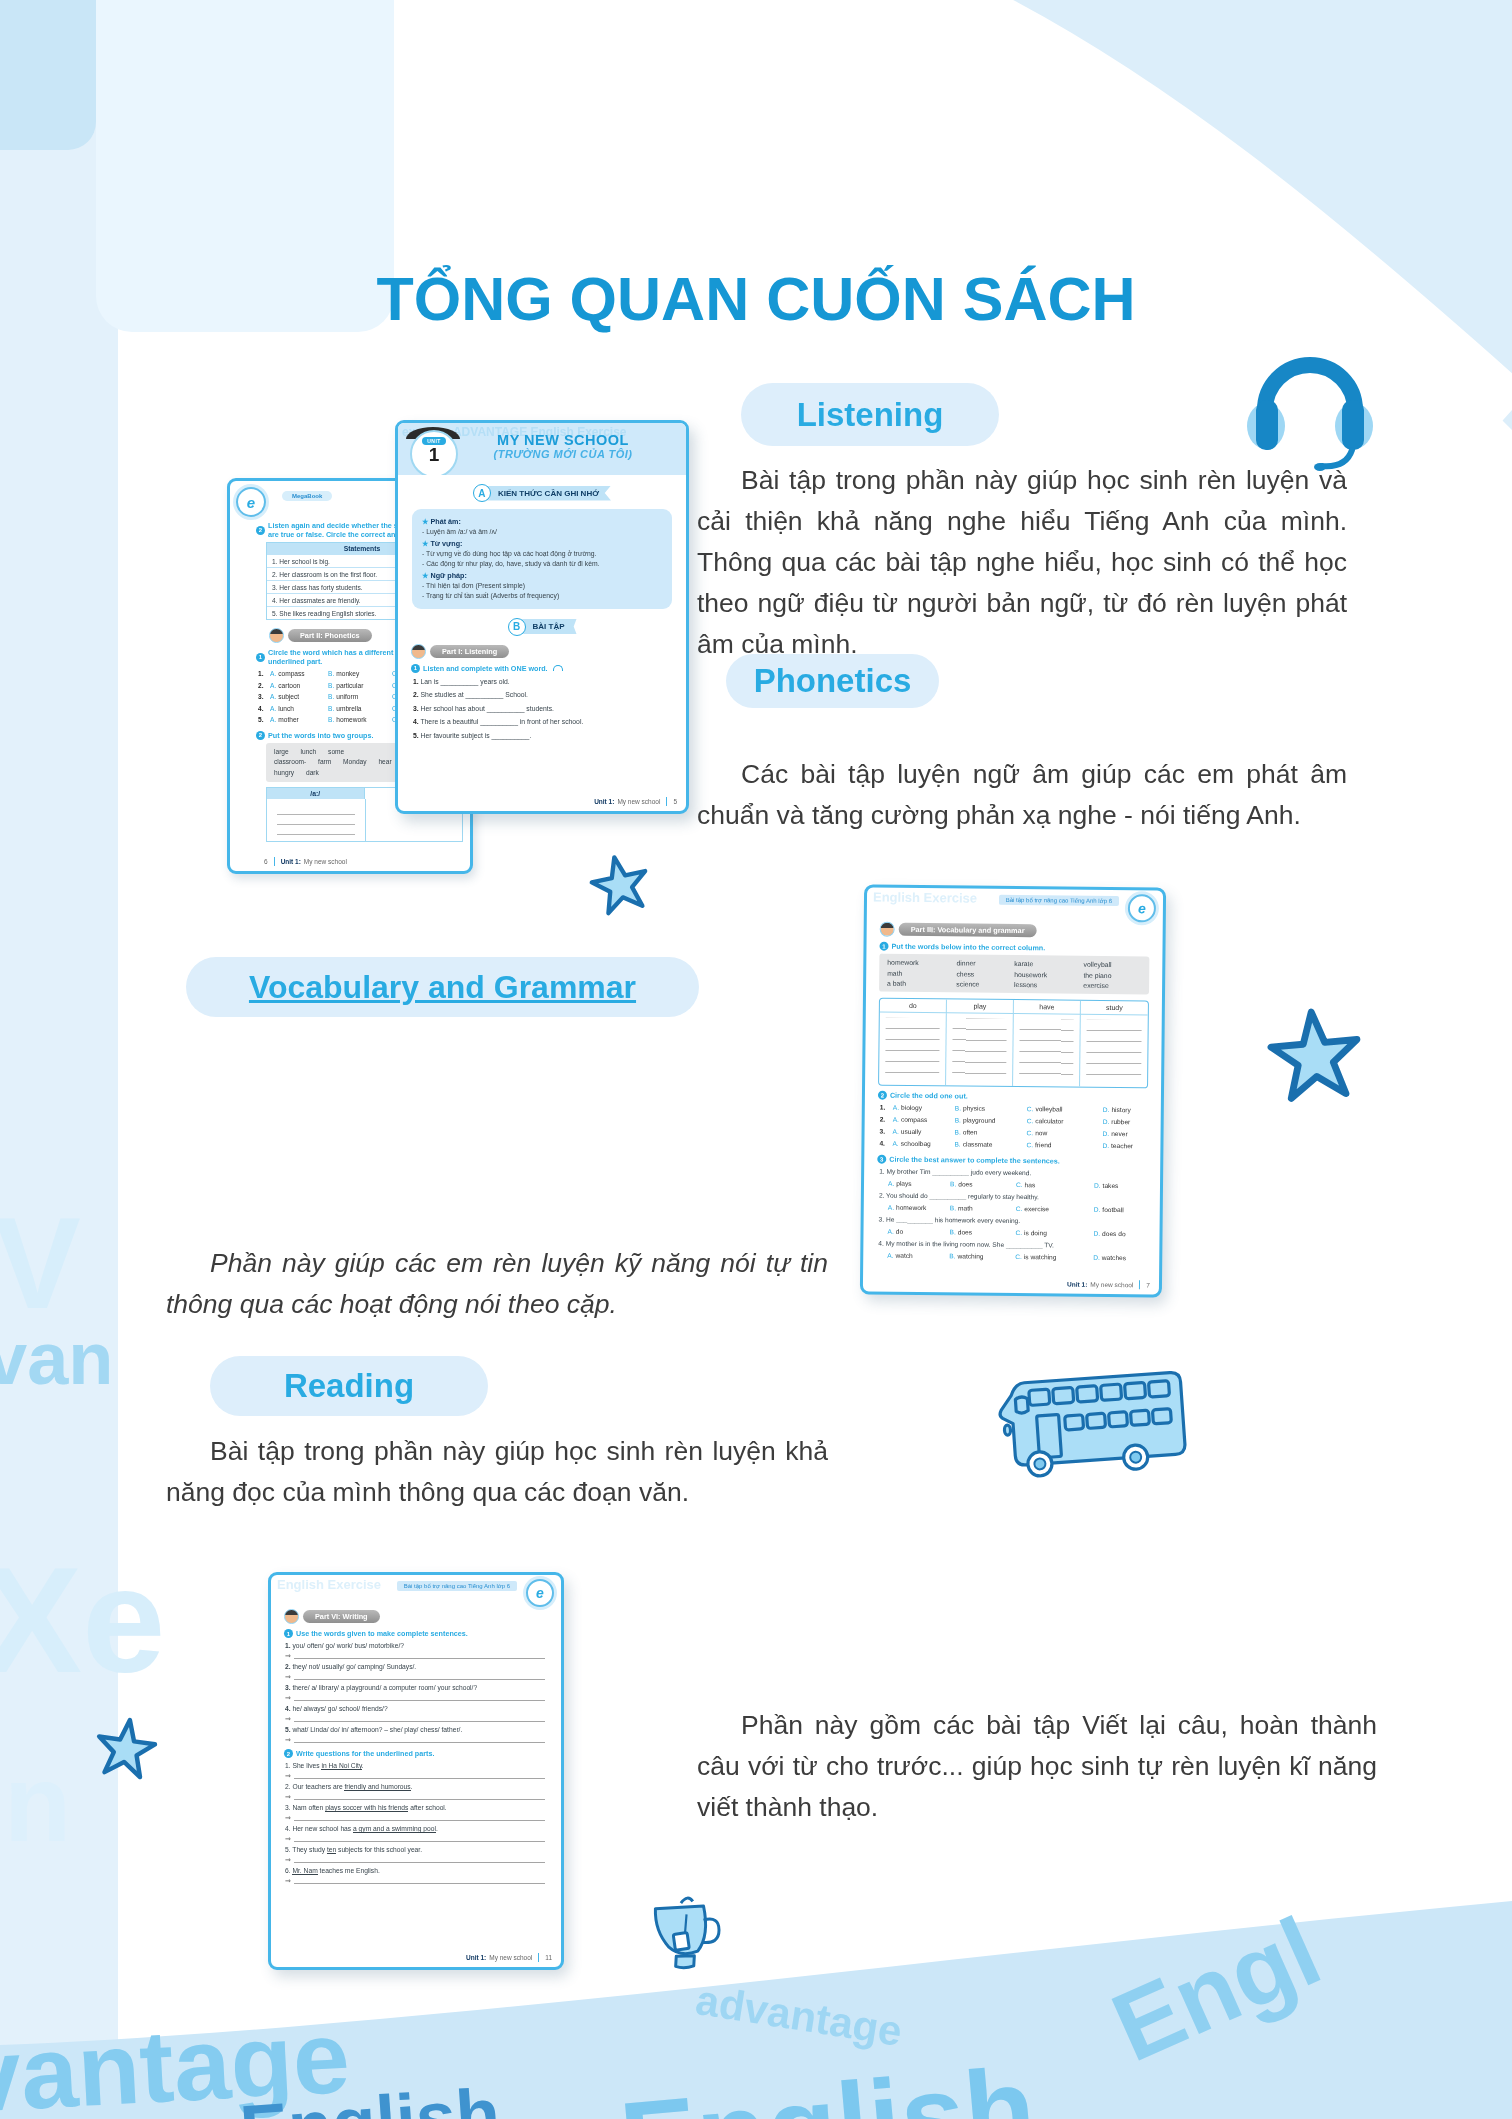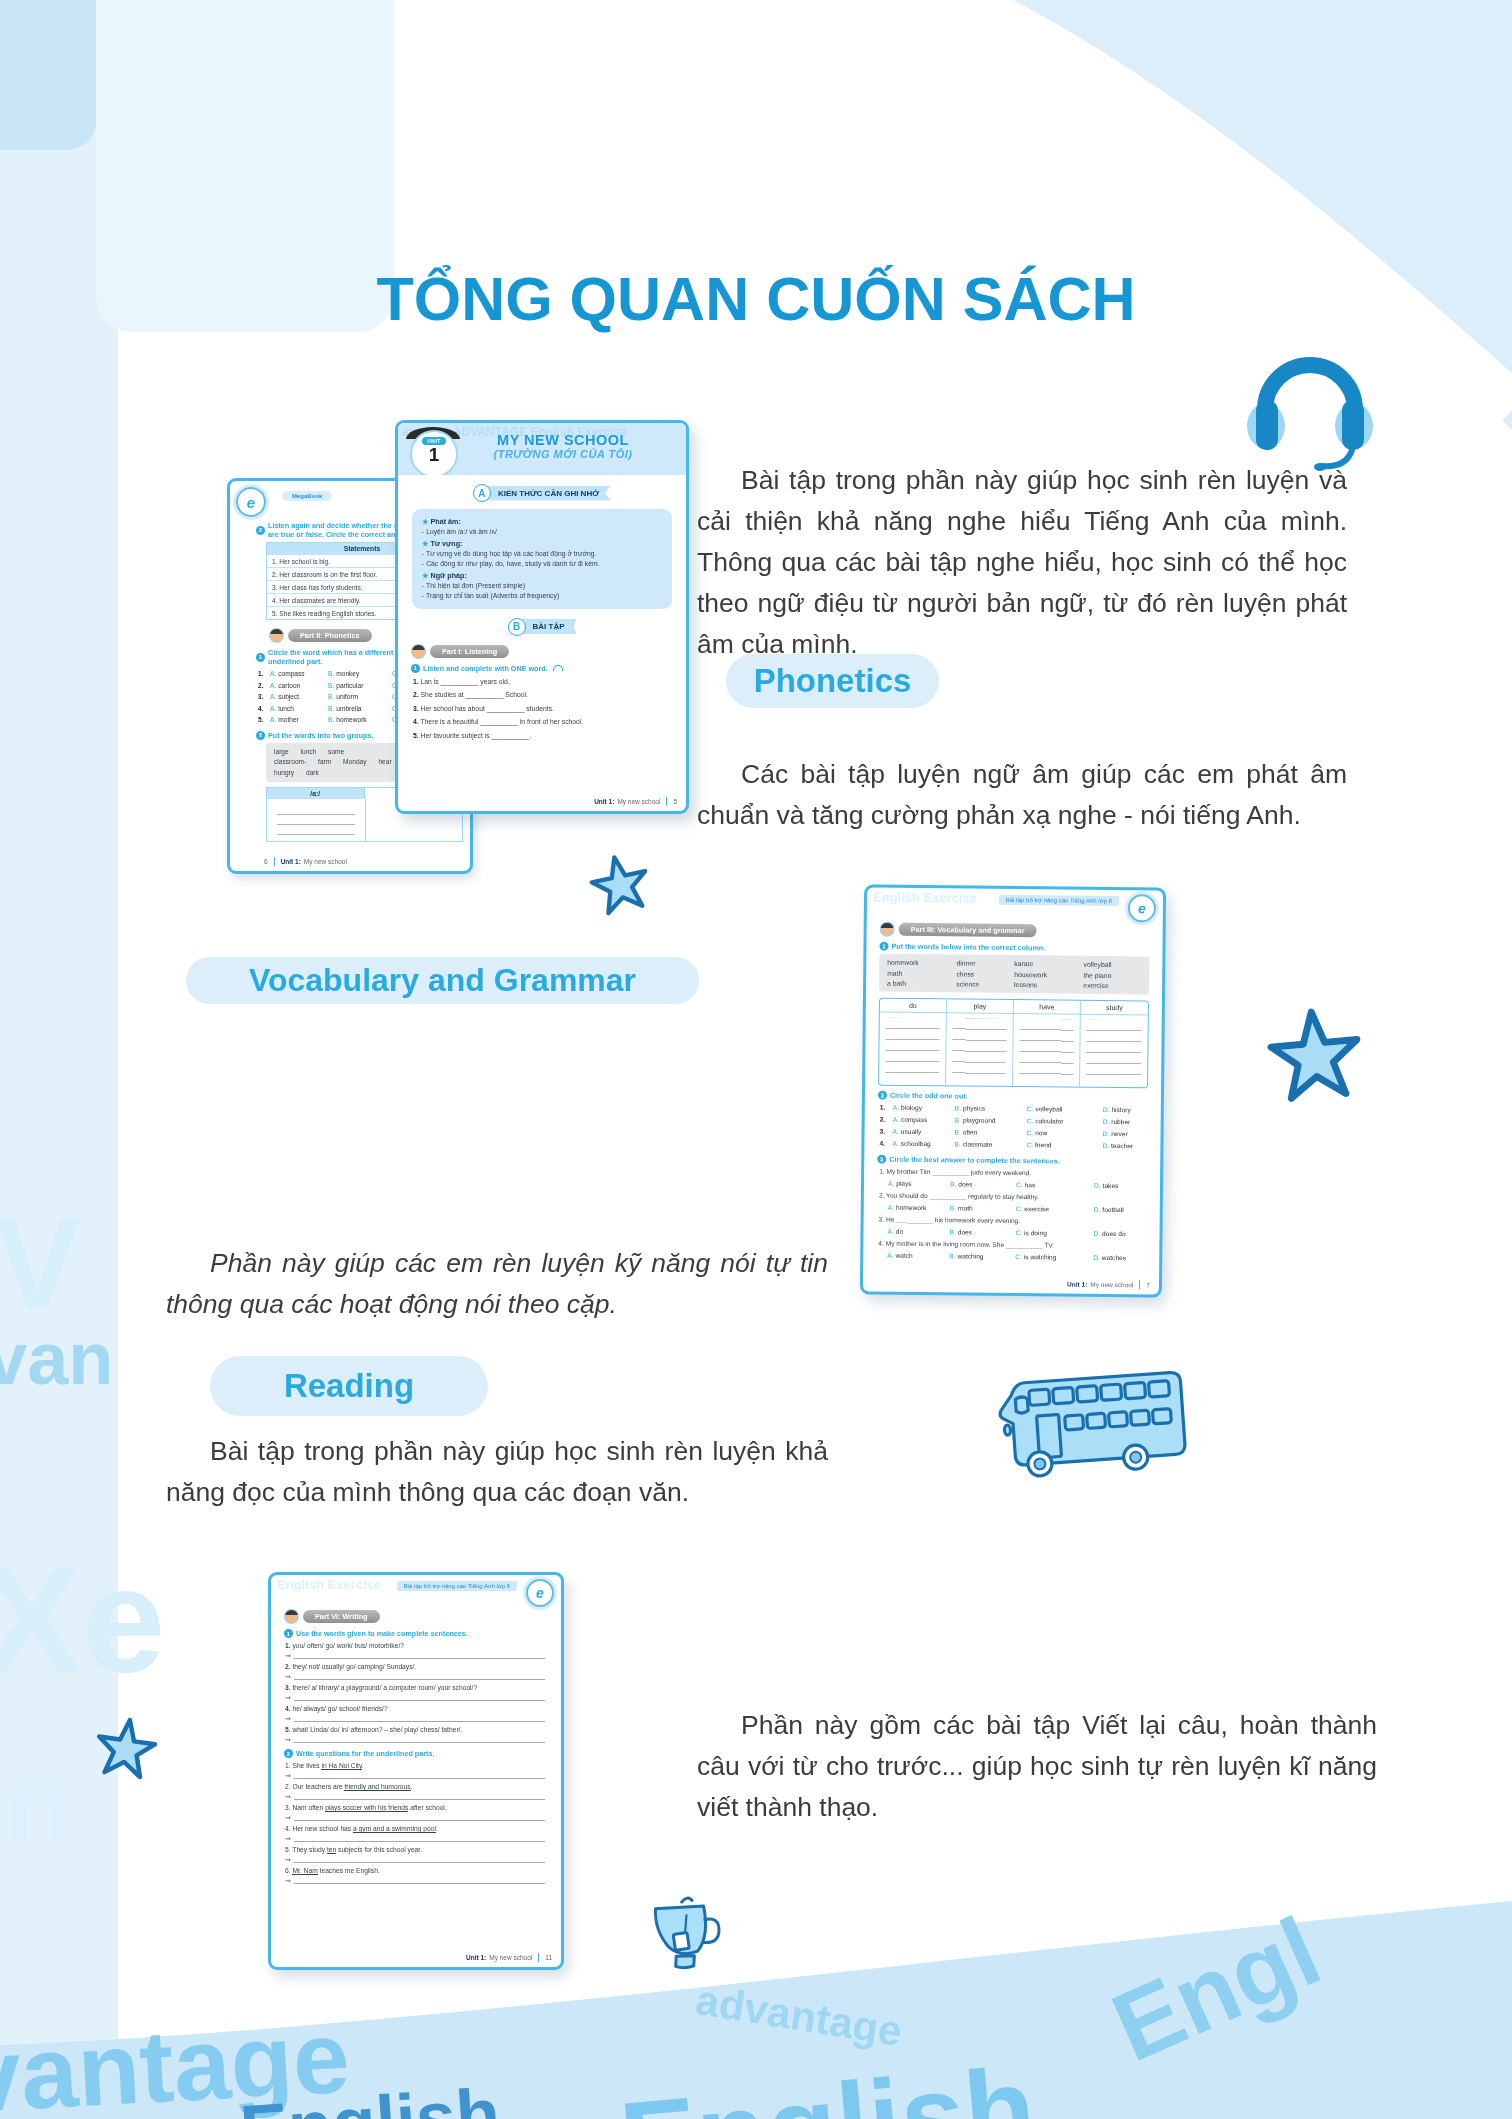--- a/index.html
+++ b/index.html
@@ -21,21 +21,21 @@
   .wm-english-giant{left:620px;top:2068px;font-size:115px;color:#7cc8ef;transform:rotate(-5deg);}
   .wm-vantage{left:-36px;top:2016px;font-size:102px;color:#85ccf0;transform:rotate(-3deg);}
   .wm-engl-dark{left:240px;top:2086px;font-size:72px;color:#3f93cf;transform:rotate(-4deg);}
   
   .main-title{position:absolute;left:0;top:264px;width:100%;margin:0;text-align:center;
               font-size:61px;font-weight:bold;color:#1697d4;z-index:2;}
   .pill{position:absolute;background:#ddeefb;border-radius:34px;display:flex;align-items:center;justify-content:center;
         color:#29abe2;font-weight:bold;font-size:33px;z-index:2;}
   .pill-listening{left:741px;top:383px;width:258px;height:63px;}
   .pill-phonetics{left:726px;top:654px;width:213px;height:54px;}
-  .pill-vocab{left:186px;top:957px;width:513px;height:47px;font-size:32px;}
+  .pill-vocab{left:186px;top:957px;width:513px;height:60px;font-size:32px;text-decoration:underline;}
   .pill-speaking{left:210px;top:1167px;width:278px;height:60px;}
   .pill-reading{left:210px;top:1356px;width:278px;height:60px;}
   .pill-writing{left:661px;top:1631px;width:258px;height:60px;}
   .para{position:absolute;font-size:26.5px;line-height:41px;color:#3c3c3c;text-align:justify;
         text-indent:44px;margin:0;z-index:2;}
   .para-listening{left:697px;top:460px;width:650px;}
   .para-phonetics{left:697px;top:754px;width:650px;}
   .para-vocab{left:166px;top:1038px;width:662px;}
   .para-speaking{left:166px;top:1243px;width:662px;font-style:italic;}
   .para-reading{left:166px;top:1431px;width:662px;}
@@ -169,20 +169,23 @@
   <div class="wm wm-xe">Xe</div>
   <div class="wm wm-n">n</div>
   <div class="wm wm-advantage">advantage</div>
   <div class="wm wm-eng">Engl</div>
   <div class="wm wm-english-giant">English</div>
   <div class="wm wm-vantage">vantage</div>
   <div class="wm wm-engl-dark">English</div>
 
   <h1 class="main-title">TỔNG QUAN CUỐN SÁCH</h1>
 
+  <div class="pill pill-listening">
+    <span>Listening</span>
+  </div>
   <p class="para para-listening">Bài tập trong phần này giúp học sinh rèn luyện và cải thiện khả năng nghe hiểu Tiếng Anh của mình. Thông qua các bài tập nghe hiểu, học sinh có thể học theo ngữ điệu từ người bản ngữ, từ đó rèn luyện phát âm của mình.</p>
 
   <div class="pill pill-phonetics">
     <span>Phonetics</span>
   </div>
   <p class="para para-phonetics">Các bài tập luyện ngữ âm giúp các em phát âm chuẩn và tăng cường phản xạ nghe - nói tiếng Anh.</p>
 
   <div class="pill pill-vocab">
     <span>Vocabulary and Grammar</span>
   </div>

